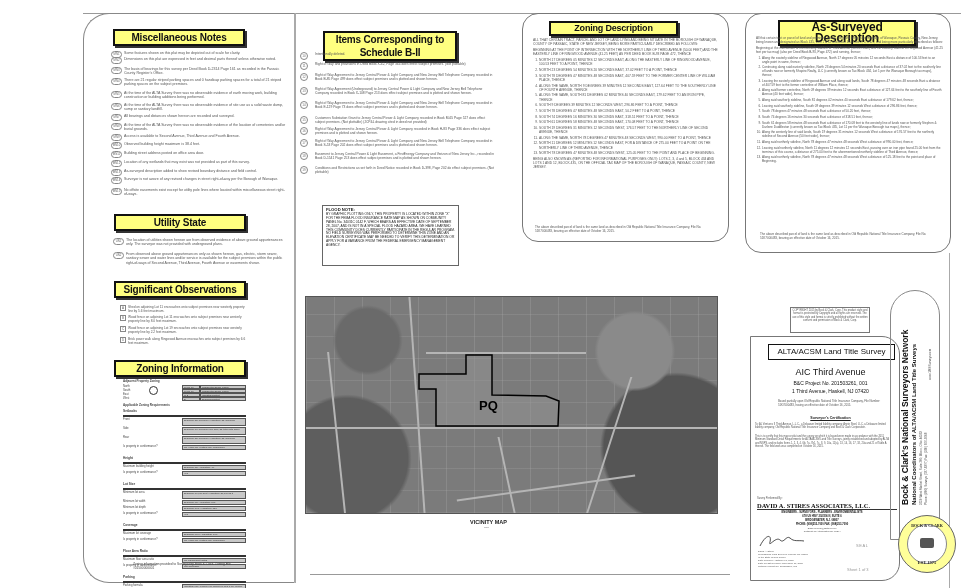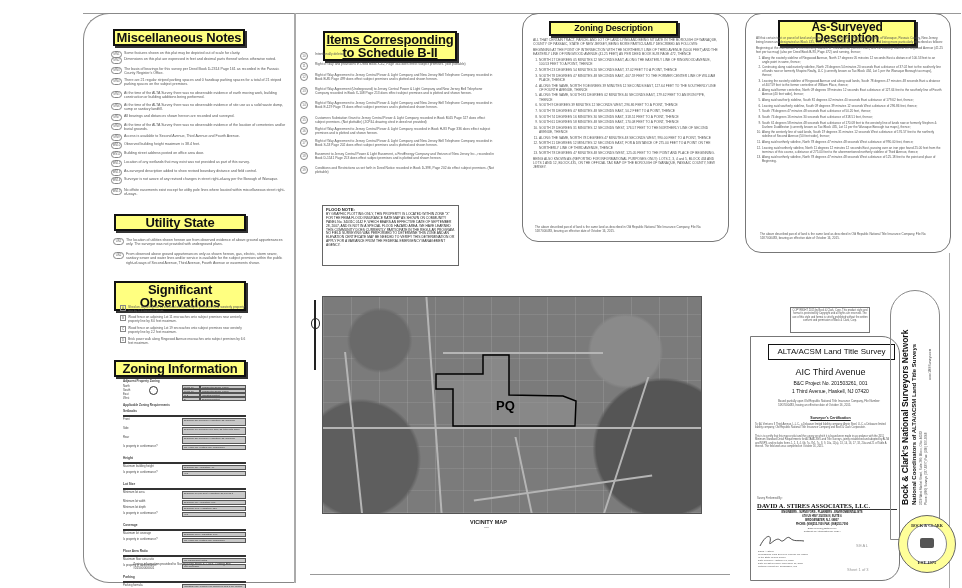--- a/index.html
+++ b/index.html
@@ -1,30 +1,30 @@
 <!DOCTYPE html>
 <html><head>
 <meta charset="utf-8">
 <style>
   html, body { margin:0; padding:0; background:#fff; }
   body { width:962px; height:588px; position:relative; overflow:hidden; font-family:"Liberation Sans", sans-serif; color:#333; }
   .abs { position:absolute; }
   .sheet-frame { position:absolute; left:83px; top:13px; width:878px; height:575px; border-top:1px solid #999; }
   .left-panel { position:absolute; left:83px; top:13px; width:212px; height:570px; border:1px solid #888; border-right:1px solid #aaa; border-top-left-radius:26px; border-bottom-left-radius:26px; border-bottom:1px solid #888; box-sizing:border-box; }
   .divider-v { position:absolute; width:1px; background:#aaa; }
-  .hdr { position:absolute; background:#ffff80; border:2px solid #111; box-shadow:2px 2px 0 #333; font-weight:bold; font-size:13px; text-align:center; line-height:13px; color:#111; letter-spacing:-0.2px; }
+  .hdr { position:absolute; background:#ffff80; border:2px solid #111; box-shadow:2px 2px 0 #333; font-weight:bold; font-size:10px; text-align:center; line-height:13px; color:#111; letter-spacing:-0.2px; }
   .note { position:absolute; font-size:3.6px; line-height:4.4px; color:#555; }
   .badge { position:absolute; width:9px; height:5px; border:1px solid #888; border-radius:4px; font-size:2.8px; line-height:5px; text-align:center; color:#666; }
   .cbadge { position:absolute; width:6px; height:6px; border:1px solid #888; border-radius:50%; font-size:3px; line-height:6px; text-align:center; color:#666; }
   .sq { position:absolute; width:4px; height:4px; border:1px solid #888; font-size:3px; line-height:4px; text-align:center; color:#666; }
   .desc-box { position:absolute; border:1px solid #777; border-radius:16px; box-sizing:border-box; }
   .desc-text { position:absolute; font-size:3.3px; line-height:4.1px; color:#555; }
   .flood { position:absolute; border:1px solid #666; box-sizing:border-box; padding:2px 3px; font-size:3.3px; line-height:3.9px; color:#222; }
   .flood b { font-size:4.2px; display:block; margin-bottom:1px; }
-  .map { position:absolute; left:322px; top:296px; width:380px; height:218px; border:1px solid #555; box-sizing:border-box; overflow:hidden;
+  .map { position:absolute; left:305px; top:296px; width:413px; height:218px; border:1px solid #555; box-sizing:border-box; overflow:hidden;
     background:
       radial-gradient(circle at 15% 20%, #6a6a6a 0 8%, transparent 9%),
       radial-gradient(circle at 80% 25%, #8a8a8a 0 10%, transparent 11%),
       radial-gradient(circle at 90% 70%, #555 0 18%, transparent 19%),
       radial-gradient(circle at 10% 75%, #5e5e5e 0 15%, transparent 16%),
       repeating-linear-gradient(90deg, rgba(180,180,180,0.25) 0 1px, transparent 1px 28px),
       repeating-linear-gradient(0deg, rgba(180,180,180,0.2) 0 1px, transparent 1px 22px),
       #7b7b7b; }
   .map .road { position:absolute; background:#b5b5b5; }
   .zt { position:absolute; font-size:2.8px; line-height:3.6px; color:#444; }
@@ -153,21 +153,21 @@
     <div class="zcell" style="left:182px;top:558px;width:64px;height:5px;">No requirement noted</div>
     <div class="zt" style="left:123px;top:564px;width:58px;">Is property in conformance?</div>
     <div class="zcell" style="left:182px;top:564px;width:64px;height:5px;">Not applicable</div>
     <div class="zt" style="left:123px;top:576px;font-weight:bold;font-size:3.2px;">Parking</div>
     <div class="zbar" style="left:123px;top:581px;width:123px;"></div>
     <div class="zt" style="left:123px;top:584px;width:58px;">Parking formula</div>
     <div class="zcell" style="left:182px;top:584px;width:64px;height:8px;">Industrial use: 1 space per employee plus 1 per vehicle</div>
   </div>
 <div class="zt" style="left:133px;top:563px;font-size:3.2px;width:110px;">Zoning information provided to Surveyor by Bock &amp; Clark. Zoning File #01500000001</div>
 
-<div class="hdr" style="left:323px;top:31px;width:130px;text-decoration:underline;">Items Corresponding to Schedule B-II</div>
+<div class="hdr" style="left:323px;top:31px;width:130px;">Items Corresponding to Schedule B-II</div>
 <div id="schedb-list">
     <div class="cbadge" style="left:300px;top:52px;">10</div>
     <div class="note" style="left:315px;top:52px;width:180px;font-size:3.3px;line-height:4.1px;">Intentionally deleted.</div>
     <div class="cbadge" style="left:300px;top:62px;">11</div>
     <div class="note" style="left:315px;top:62px;width:180px;font-size:3.3px;line-height:4.1px;">Right of Way and provisions in Deed Book X-62, Page 364 does effect subject premises. (Not plottable)</div>
     <div class="cbadge" style="left:300px;top:73px;">12</div>
     <div class="note" style="left:315px;top:73px;width:180px;font-size:3.3px;line-height:4.1px;">Right of Way Agreement to Jersey Central Power &amp; Light Company and New Jersey Bell Telephone Company recorded in Book B-85 Page 499 does effect subject premises and is plotted and shown hereon.</div>
     <div class="cbadge" style="left:300px;top:87px;">13</div>
     <div class="note" style="left:315px;top:87px;width:180px;font-size:3.3px;line-height:4.1px;">Right of Way Agreement (Underground) to Jersey Central Power &amp; Light Company and New Jersey Bell Telephone Company recorded in Book X-108 Page 213 does effect subject premises and is plotted and shown hereon.</div>
     <div class="cbadge" style="left:300px;top:101px;">14</div>

